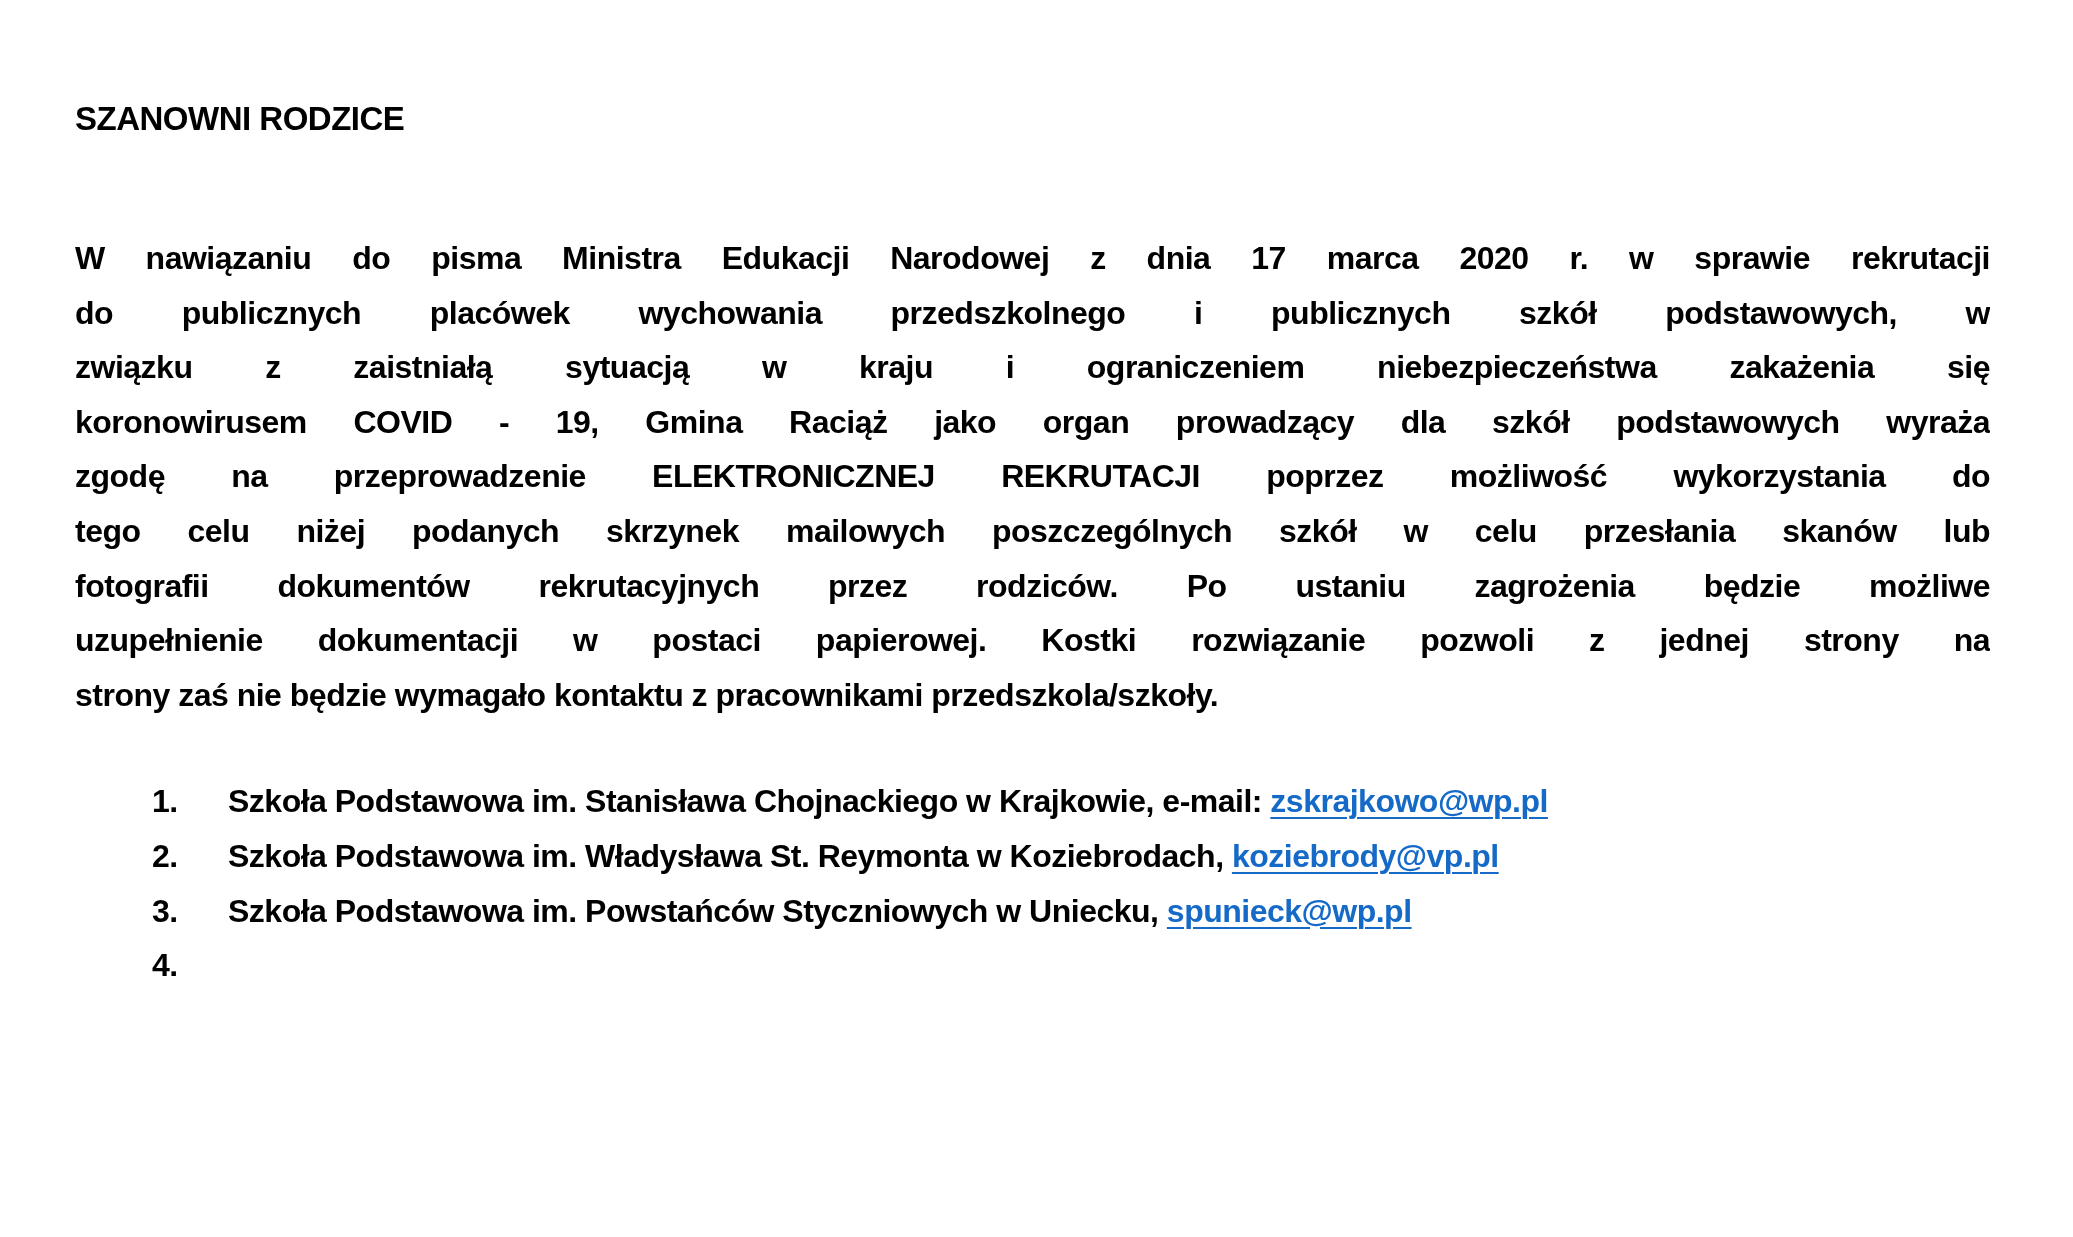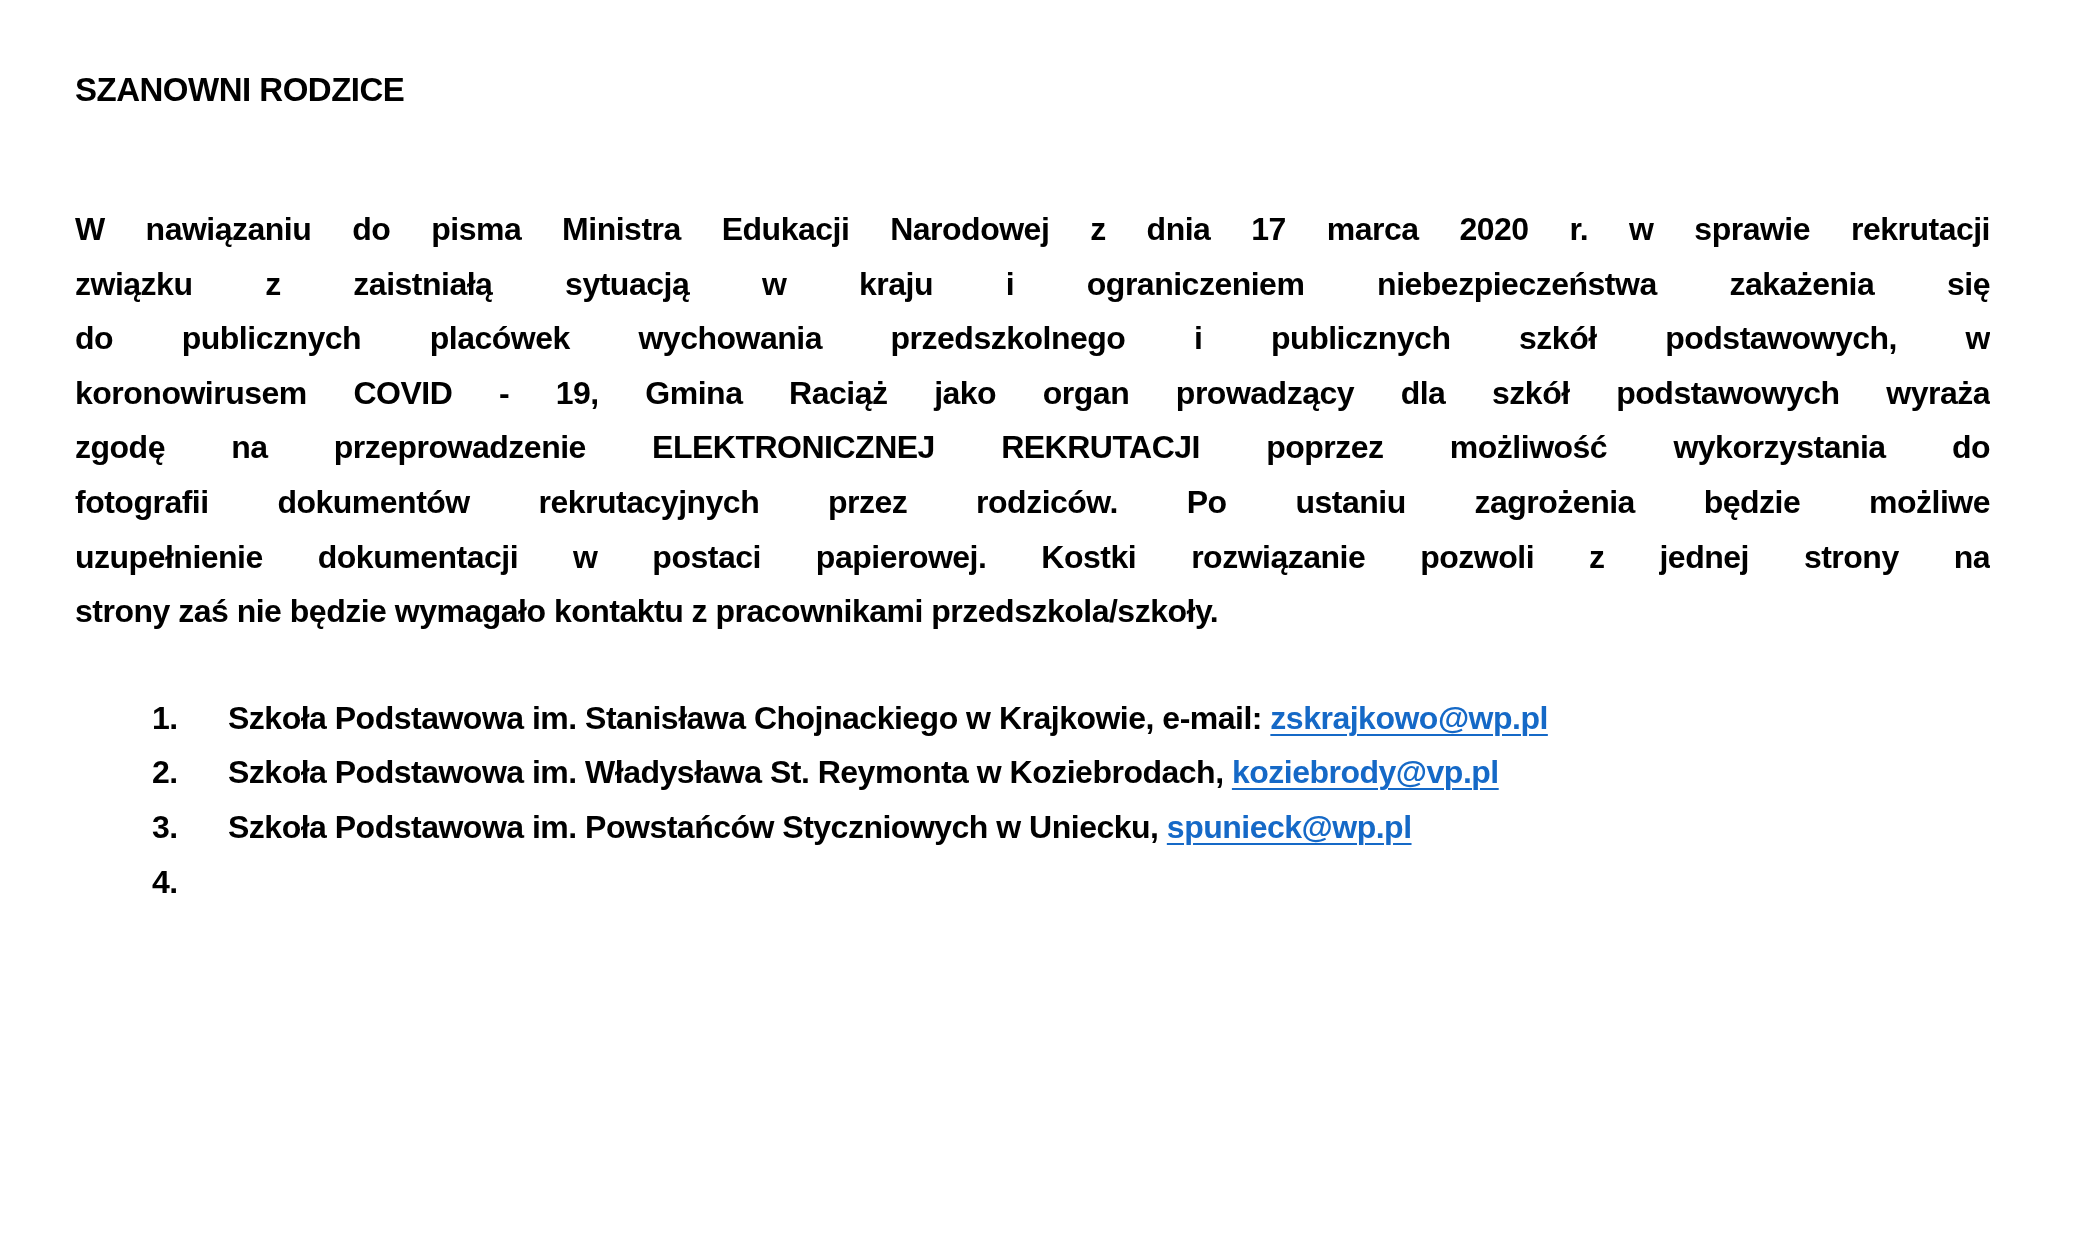--- a/index.html
+++ b/index.html
@@ -7,21 +7,21 @@
     width: 2073px;
     height: 1237px;
     background: #ffffff;
     font-family: "Liberation Sans", "DejaVu Sans", sans-serif;
     overflow: hidden;
   }
   .page {
     position: relative;
     width: 2073px;
     height: 1237px;
-    padding: 71px 83px 0 75px;
+    padding: 100px 83px 0 75px;
     color: var(--text-color, #000000);
   }
   .heading {
     font-size: 33px;
     font-weight: bold;
     letter-spacing: -0.5px;
     margin-bottom: 93px;
   }
   .para {
     width: 1915px;
@@ -71,24 +71,25 @@
 </style>
 </head>
 <body style="background: rgb(255, 255, 255);">
 
 <div class="page">
 
   <div class="heading">SZANOWNI RODZICE</div>
 
   <div class="para">
     <div class="pline">W nawiązaniu do pisma Ministra Edukacji Narodowej z dnia 17 marca 2020 r. w sprawie rekrutacji</div>
+    <div class="pline"> do publicznych placówek wychowania przedszkolnego i publicznych szkół podstawowych, w</div>
     <div class="pline">związku z zaistniałą sytuacją w kraju i ograniczeniem niebezpieczeństwa zakażenia się</div>
-    <div class="pline"> do publicznych placówek wychowania przedszkolnego i publicznych szkół podstawowych, w</div>
     <div class="pline">koronowirusem COVID - 19, Gmina Raciąż jako organ prowadzący dla  szkół podstawowych wyraża</div>
     <div class="pline">zgodę na przeprowadzenie ELEKTRONICZNEJ REKRUTACJI poprzez możliwość wykorzystania do</div>
+    <div class="pline">tego celu niżej podanych skrzynek mailowych poszczególnych szkół w celu przesłania skanów lub</div>
     <div class="pline">fotografii dokumentów rekrutacyjnych przez rodziców. Po ustaniu zagrożenia będzie możliwe</div>
     <div class="pline">uzupełnienie dokumentacji w postaci papierowej. Kostki rozwiązanie pozwoli z jednej strony na</div>
     <div class="pline last">strony zaś nie będzie wymagało kontaktu z pracownikami przedszkola/szkoły.</div>
   </div>
 
   <div class="list">
 
     <div class="list-item">
       <span class="list-number">1.</span>
       <span><span>Szkoła Podstawowa im. Stanisława Chojnackiego w Krajkowie, e-mail: </span><a class="email-link">zskrajkowo@wp.pl</a><span class="item-suffix"></span></span>

